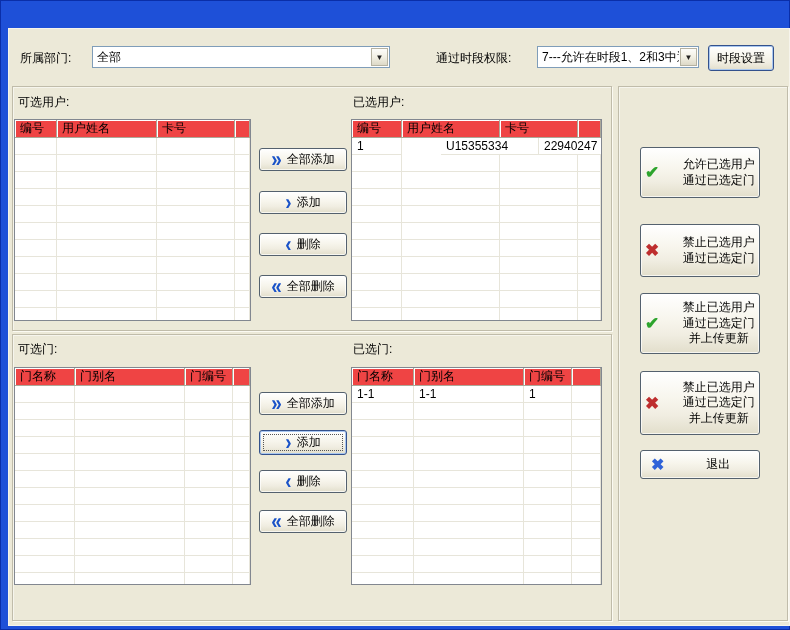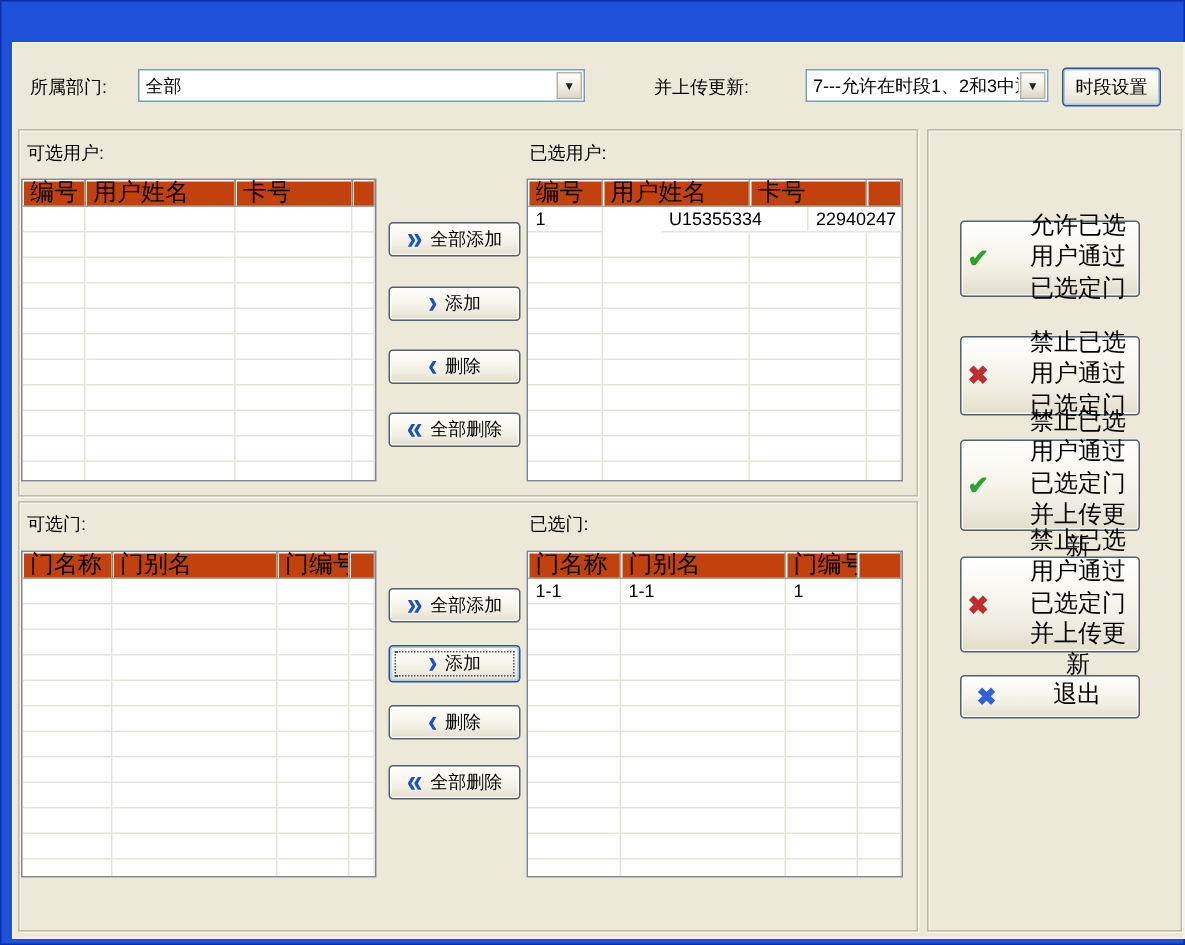--- a/index.html
+++ b/index.html
@@ -62,36 +62,36 @@
     content:""; position:absolute; inset:3px; border:1px dotted #555;
   }
   .chev {
     color:#1952C8; font-weight:bold; font-size:19px; line-height:1;
     margin-right:7px; letter-spacing:-2px; transform:scaleY(1.15);
   }
   .action-icon { font-size:17px; font-weight:bold; margin-right:6px; flex:0 0 auto; }
   .icon-green { color:#2DA42D; }
   .icon-red   { color:#BE2E2E; }
   .icon-blue  { color:#2F62D8; font-size:16px; }
-  .action-text { text-align:center; line-height:1.3; font-size:16px;margin-left:17px; }
+  .action-text { text-align:center; line-height:1.3; font-size:12px;margin-left:17px; }
 
   .groupbox {
     position:absolute; border:1px solid #C0BCAA;
     box-shadow: 1px 1px 0 #FBFAF2, inset 1px 1px 0 rgba(255,255,255,.55);
   }
 
   .table {
     position:absolute; background:#fff; border:1px solid #828790; overflow:hidden;
   }
   .thead { display:flex; height:18px; }
   .hcell {
-    background:#c2410c;
+    background:#ef4444;
     border-right:1px solid #ACA899; border-bottom:1px solid #ACA899;
     box-shadow: inset 1px 1px 0 #fff;
-    font-size:16px; padding:0 5px; line-height:17px;
+    font-size:12px; padding:0 5px; line-height:17px;
     white-space:nowrap; overflow:hidden; flex:0 0 auto;
     cursor:default;
   }
   .hcell.fill { flex:1 1 auto; }
   .trow { display:flex; height:17px; }
   .tcell {
     border-right:1px solid #E7E5DA; border-bottom:1px solid #E7E5DA;
     font-size:12px; padding:0 5px; line-height:16px;
     white-space:nowrap; overflow:hidden; flex:0 0 auto;
   }
@@ -103,21 +103,21 @@
 <div class="window">
 
   <div class="client">
 
     <span class="lbl" style="left:12px; top:22px;">所属部门:</span>
     <div class="combo" style="left:84px; top:18px; width:298px;">
       <span class="combo-text">全部</span>
       <span class="combo-btn">▼</span>
     </div>
 
-    <span class="lbl" style="left:428px; top:22px;">并上传更新:</span>
+    <span class="lbl" style="left:428px; top:22px;">通过时段权限:</span>
     <div class="combo" style="left:529px; top:18px; width:162px;">
       <span class="combo-text">7---允许在时段1、2和3中通过</span>
       <span class="combo-btn">▼</span>
     </div>
 
     <div class="btn default-focus" style="left:700px; top:17px; width:66px; height:26px;">时段设置</div>
 
     <div class="groupbox" style="left:4px; top:58px; width:600px; height:245px;"></div>
     <div class="groupbox" style="left:4px; top:306px; width:600px; height:287px;"></div>
     <div class="groupbox" style="left:610px; top:58px; width:170px; height:535px;"></div>

